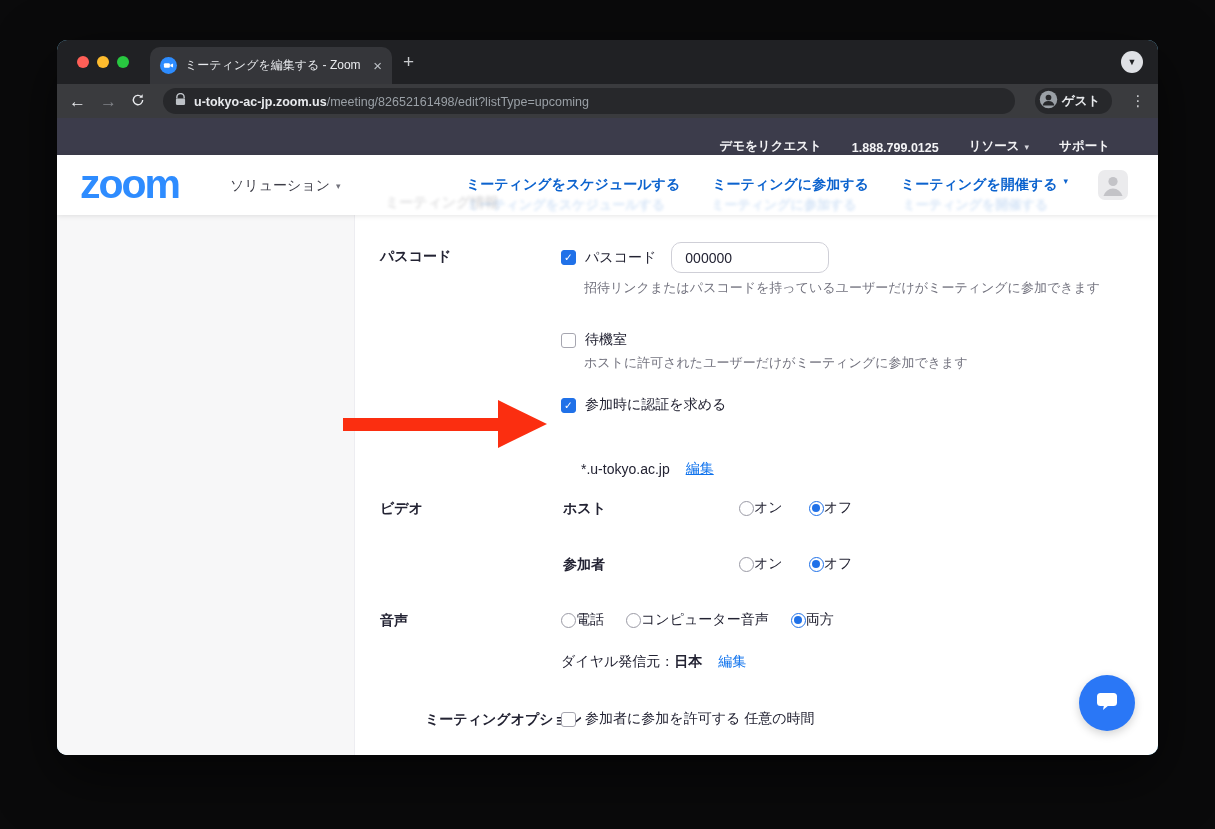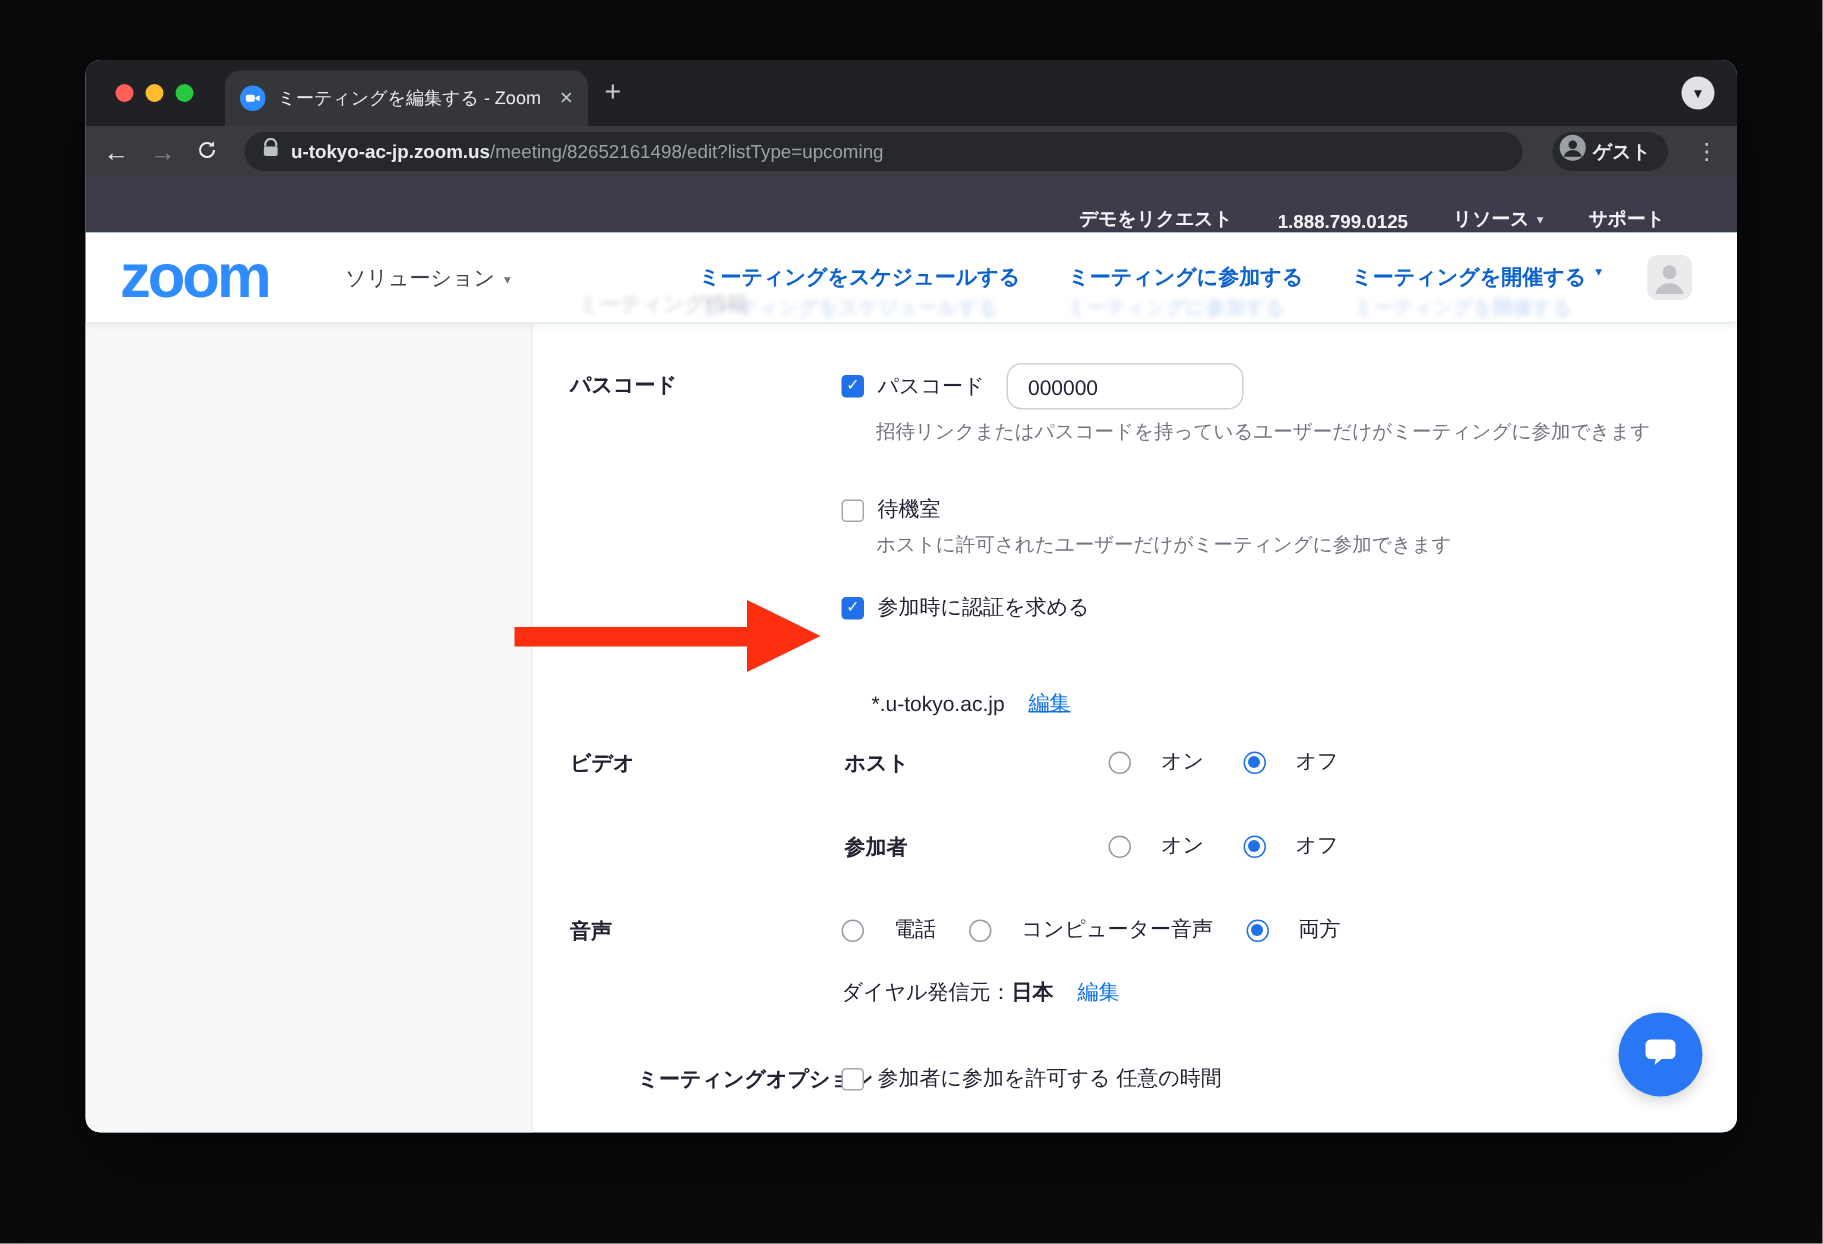--- a/index.html
+++ b/index.html
@@ -73,21 +73,21 @@
   .desc { position:absolute; font-size:13px; color:#73737f; }
   .frow { position:absolute; display:flex; align-items:center; gap:9px; font-size:14px; color:#232333; }
 
   .cb { width:15px; height:15px; border:1.5px solid #a6a6b0; border-radius:3px; background:#fff; flex:0 0 auto; }
   .cb.checked { background:#2071e8; border-color:#2071e8; color:#fff; display:flex; align-items:center;
                 justify-content:center; font-size:10.5px; font-weight:bold; line-height:1; }
   .radio { width:15px; height:15px; border:1.5px solid #9a9aa5; border-radius:50%; background:#fff;
            position:relative; flex:0 0 auto; }
   .radio.checked { border-color:#2071e8; }
   .radio.checked::after { content:""; position:absolute; inset:2.5px; border-radius:50%; background:#2071e8; }
-  .ropt { display:flex; align-items:center; gap:20px; }
+  .ropt { display:flex; align-items:center; gap:0; }
 
   .pass-input { width:158px; height:31px; border:1px solid #cfcfd7; border-radius:10px; padding:0 13px;
                 font-size:14px; color:#232333; background:#fff; font-family:inherit; margin-left:6px; }
   .selectbox { position:absolute; width:398px; height:31px; border:1px solid #c9c9d2; border-radius:16px;
                background:#fff; display:flex; align-items:center; justify-content:space-between;
                padding:0 14px 0 18px; font-size:14px; color:#232333; }
   .selectbox .chev { color:#8a8a94; font-size:12px; }
   .link { color:#0e72ed; text-decoration:none; }
   .link.u { text-decoration:underline; }
   .bold { font-weight:bold; }

